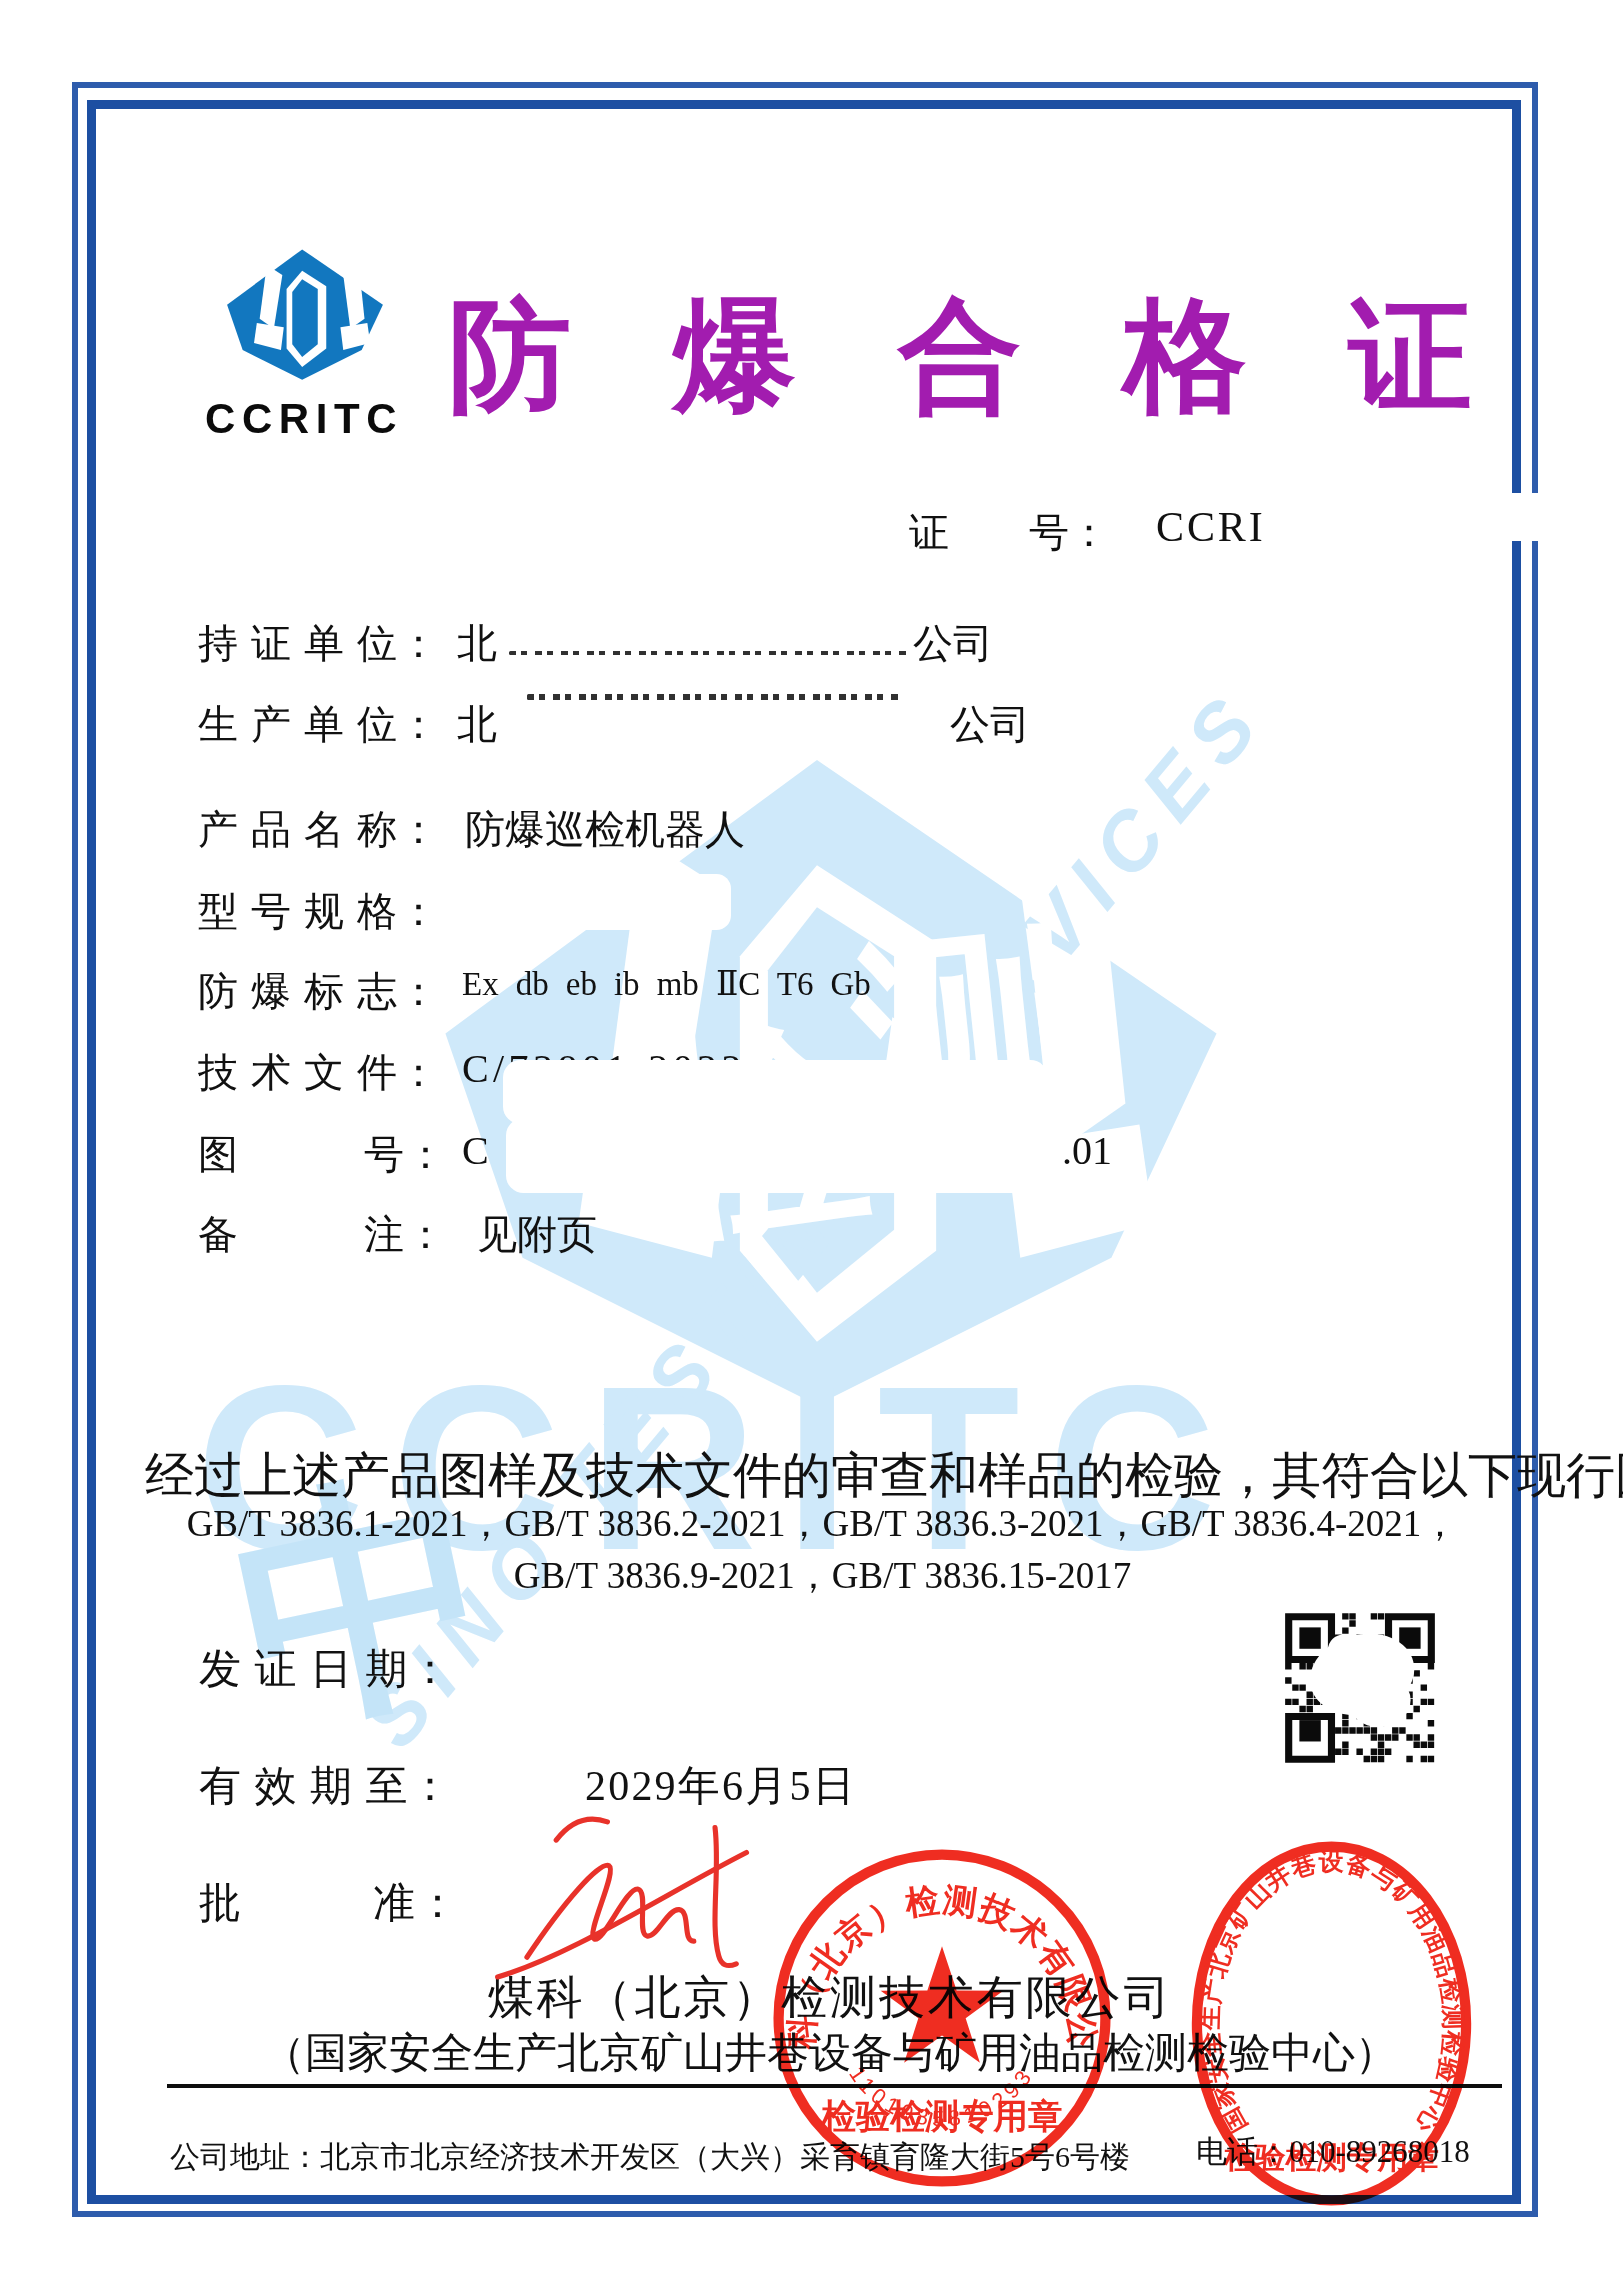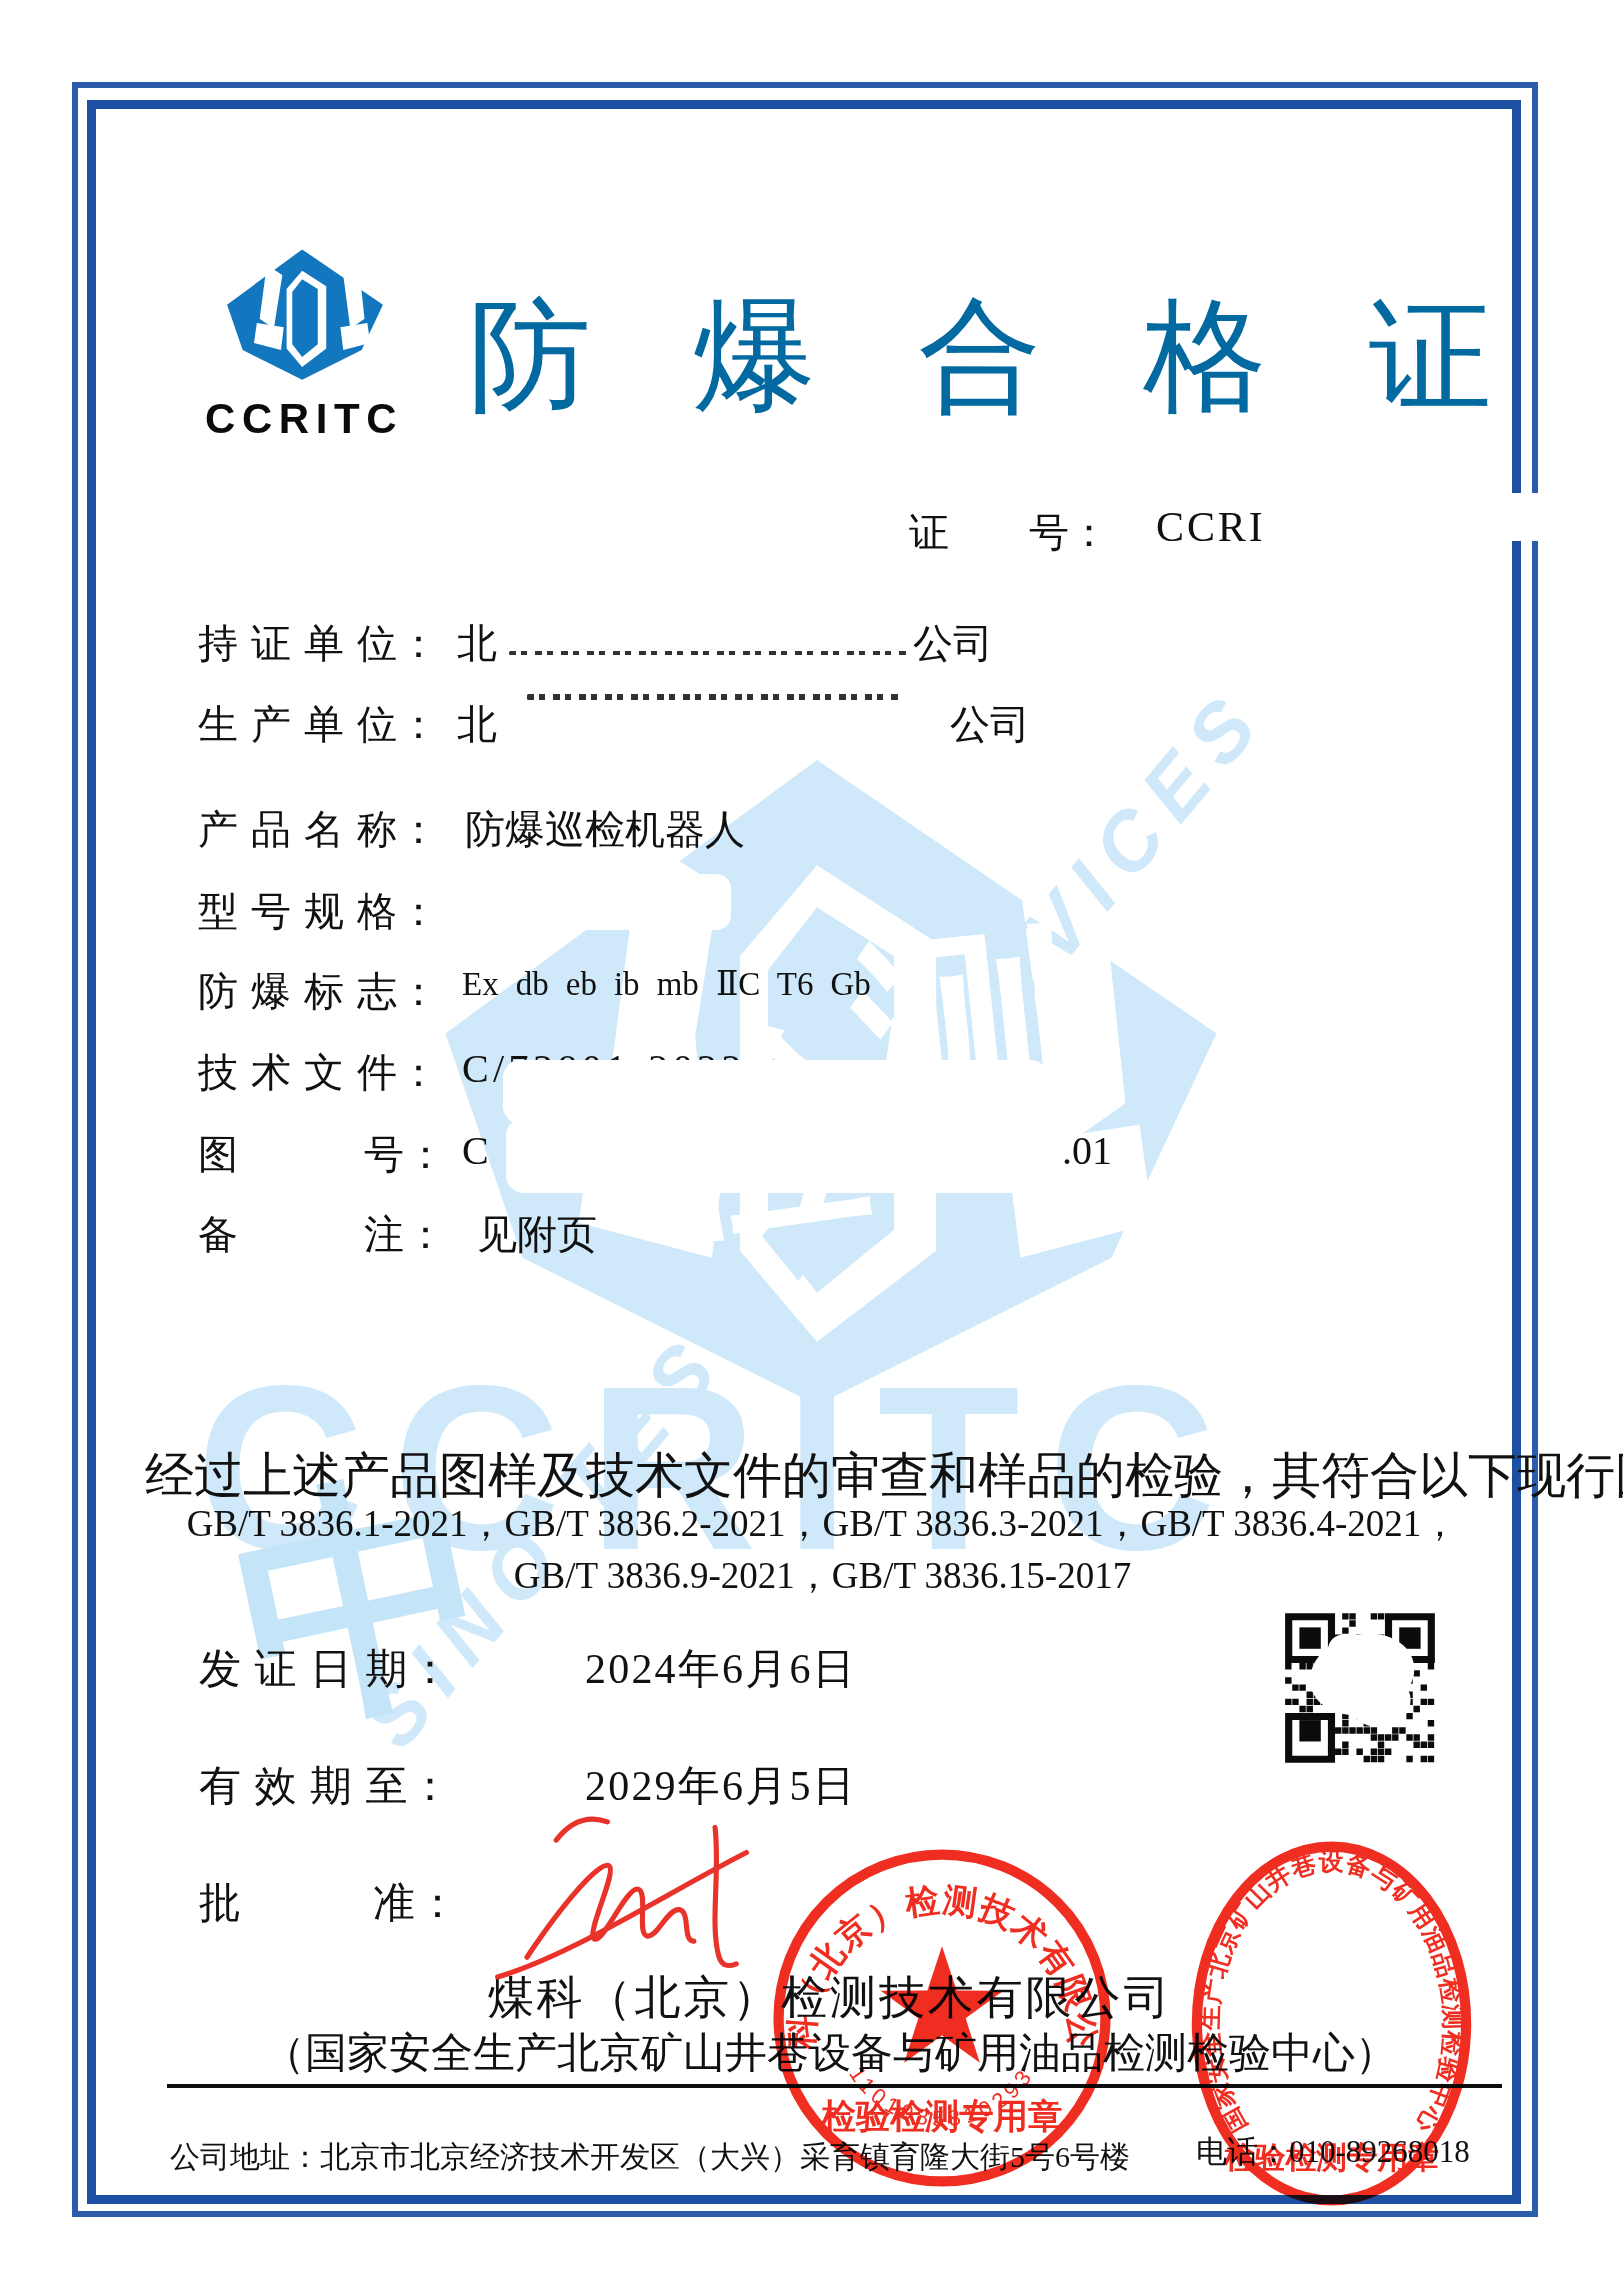--- a/index.html
+++ b/index.html
@@ -12,22 +12,22 @@
   .redact{z-index:3;background:#ffffff;}
   .sliver{z-index:4;}
   .sig{z-index:5;}
   .seal{z-index:6;mix-blend-mode:multiply;}
   
   .border-outer{left:72px;top:82px;right:85px;bottom:78px;border:6.6px solid #2e5cac;z-index:2;}
   .border-inner{left:87px;top:100px;right:102px;bottom:91px;border:9.5px solid #1d4fa2;z-index:2;}
   
   .brand-text{font-family:"Liberation Sans","DejaVu Sans",sans-serif;font-weight:800;
               font-size:42px;letter-spacing:6.6px;color:#0b0b0b;}
-  .cert-title{font-family:"Liberation Sans","DejaVu Sans",sans-serif;font-weight:400;
-              font-size:123px;letter-spacing:34px;color:#0369a1;white-space:nowrap;line-height:1;margin-left:20px;}
+  .cert-title{font-family:"Liberation Sans","DejaVu Sans",sans-serif;font-weight:700;
+              font-size:123px;letter-spacing:34px;color:#a21caf;white-space:nowrap;line-height:1;}
   
   .lbl{font-size:40px;white-space:pre;letter-spacing:1.5px;}
   .val{font-size:40px;white-space:pre;}
   .cert-no-lbl{font-size:40px;white-space:pre;text-align:center;}
   .cert-no-val{font-size:42px;letter-spacing:2.9px;white-space:pre;}
   .statement{font-size:49px;white-space:nowrap;}
   .stds{left:0;right:-22px;text-align:center;font-size:37px;white-space:nowrap;}
   .centered{left:0;right:-37px;text-align:center;white-space:nowrap;}
   .company1{font-size:46px;letter-spacing:2.9px;}
   .company2{font-size:42px;}
@@ -115,21 +115,20 @@
   <div class="abs content val" style="left:1062px;top:1127px">.01</div>
 
   <div class="abs content lbl" style="left:198px;top:1207px">备　　　注：</div>
   <div class="abs content val" style="left:477px;top:1207px">见附页</div>
 
   <div class="abs content statement" style="left:145px;top:1443px">经过上述产品图样及技术文件的审查和样品的检验，其符合以下现行国家标准：</div>
   <div class="abs content stds" style="top:1499px">GB/T 3836.1-2021，GB/T 3836.2-2021，GB/T 3836.3-2021，GB/T 3836.4-2021，</div>
   <div class="abs content stds" style="top:1551px">GB/T 3836.9-2021，GB/T 3836.15-2017</div>
 
   <div class="abs content lbl" style="left:199px;top:1641px;font-size:42px">发 证 日 期：</div>
-  <div class="abs content val" style="left:585px;top:1641px;font-size:42px;letter-spacing:2.2px">2024年6月6日</div>
 
   <div class="abs content lbl" style="left:199px;top:1758px;font-size:42px">有 效 期 至：</div>
   <div class="abs content val" style="left:585px;top:1758px;font-size:42px;letter-spacing:2.2px">2029年6月5日</div>
 
   <div class="abs content lbl" style="left:199px;top:1875px;font-size:42px">批　　　准：</div>
 
   <svg class="abs sig" style="left:483px;top:1785px" width="366" height="220" viewBox="0 0 500 300">
     <g fill="none" stroke="#e8322a" stroke-width="7" stroke-linecap="round">
       <path d="M100,75 Q130,36 170,50"></path>
       <path d="M60,235 C110,160 160,103 172,110 C184,118 140,203 152,210 C164,217 196,138 212,142 C226,146 210,203 224,206 C238,209 252,168 268,170 C284,172 272,214 288,213"></path>

